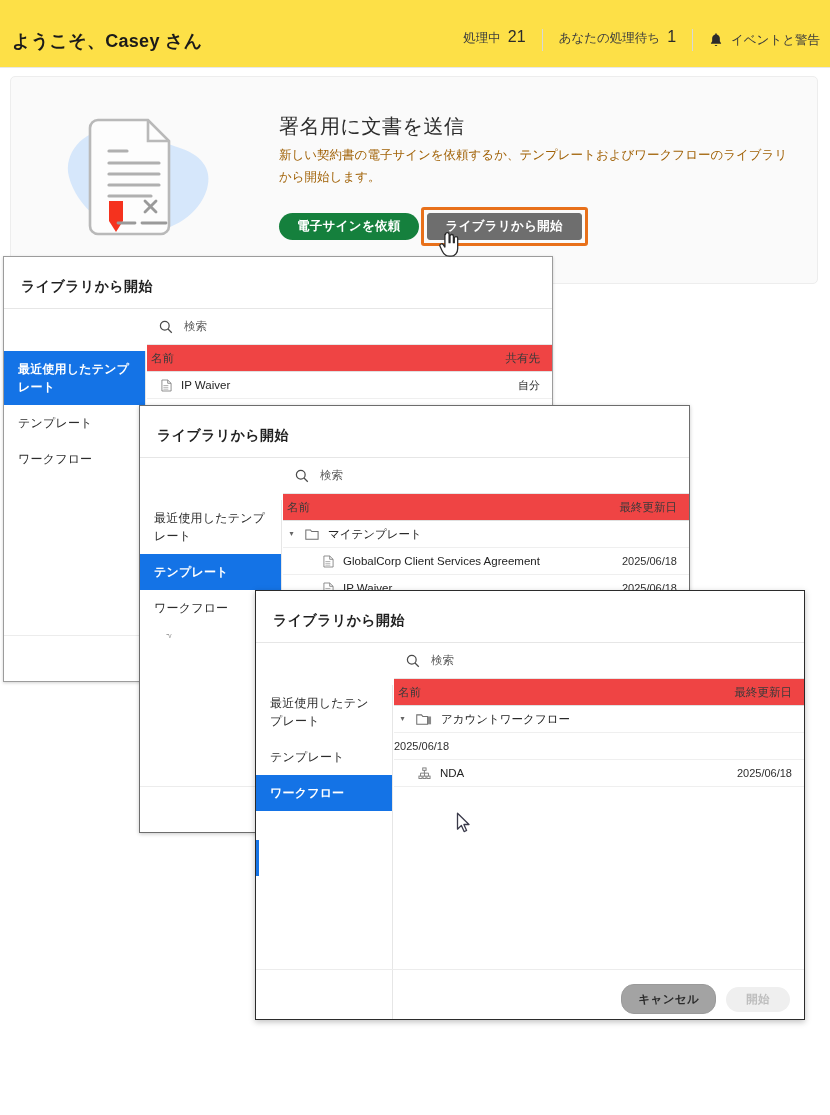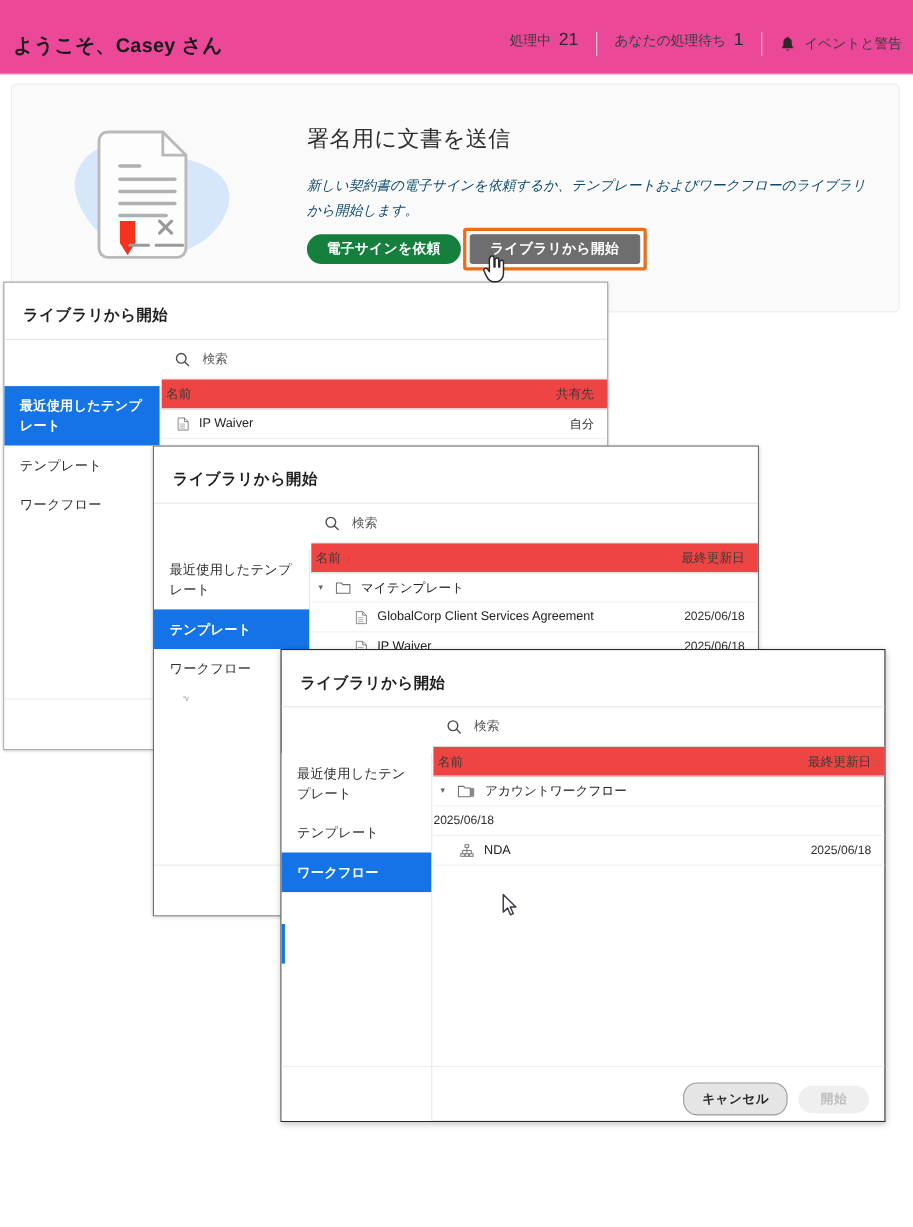--- a/index.html
+++ b/index.html
@@ -8,21 +8,21 @@
     background: #ffffff;
     font-family: "Liberation Sans", "DejaVu Sans", sans-serif;
     overflow: hidden;
   }
   #root { position: relative; width: 830px; height: 1115px; }
 
   
   .top-header {
     position: absolute; left: 0; top: 0; width: 830px; height: 68px;
     border-bottom: 1px solid #e8e8e8;
-    background: #ec4899;
+    background: #fde047;
   }
   .welcome-title {
     position: absolute; left: 12px; top: 29px;
     font-size: 18px; font-weight: 700; color: #1a1a1a; letter-spacing: .3px;
     white-space: nowrap;
   }
   .hdr-stats {
     position: absolute; right: 10px; top: 28px;
     display: flex; height: 24px;
   }
@@ -35,21 +35,21 @@
   .bell { width: 14px; height: 16px; display: block; }
 
   
   .hero-card {
     position: absolute; left: 10px; top: 76px; width: 808px; height: 208px;
     background: #fafafa; border: 1px solid #ededed; border-radius: 5px;
   }
   .hero-art { position: absolute; left: 50px; top: 26px; width: 160px; height: 140px; }
   .hero-text { position: absolute; left: 268px; top: 36px; width: 510px; }
   .hero-h1 { font-size: 20px; font-weight: 400; color: #2c2c2c; letter-spacing: .5px; }
-  .hero-p { margin-top: 19px; font-size: 12.5px; line-height: 1.75; color: #0c4a6e; font-style: italic; }
+  .hero-p { margin-top: 5px; font-size: 12.5px; line-height: 1.75; color: #a16207; }
   .hero-actions { position: absolute; left: 268px; top: 136px; display: flex; align-items: center; gap: 8px; }
   .btn-primary {
     height: 27px; padding: 0 18px; border-radius: 14px; border: none;
     background: #15803d; color: #fff; font-size: 12.5px; font-weight: 700;
     font-family: inherit; display: flex; align-items: center; letter-spacing: .3px;
   }
   .btn-secondary-wrap { position: relative; display: inline-flex; }
   .btn-secondary {
     height: 27px; padding: 0 18px; border-radius: 14px;
     border: 1px solid #b5b5b5; background: #fff; color: #2c2c2c;
@@ -91,21 +91,21 @@
     display: flex; align-items: center; height: 27px;
     border-bottom: 1px solid #efefef; font-size: 11.5px; color: #232323;
   }
   .row-name { flex: 1; display: flex; align-items: center; gap: 9px; }
   .row-right { padding-right: 12px; color: #2f2f2f; white-space: nowrap; font-size: 11px; }
   .caret { width: 9px; text-align: center; color: #666; font-size: 8px; line-height: 1; }
   .dlg-footer { position: absolute; left: 0; right: 0; border-top: 1px solid #ececec; }
   .footer-btns { position: absolute; right: 14px; display: flex; align-items: center; gap: 10px; }
   .btn-cancel {
     height: 14px; padding: 14px 16px; border-radius: 13px; border: 1px solid #9a9a9a;
-    background: #e5e5e5; color: #2b2b2b; font-size: 11.5px; font-weight: 700;
+    background: #a3a3a3; color: #2b2b2b; font-size: 11.5px; font-weight: 700;
     font-family: inherit; display: flex; align-items: center; letter-spacing: .4px;
   }
   .btn-start-disabled {
     height: 25px; padding: 0 20px; border-radius: 13px; border: none;
     background: #efefef; color: #bdbdbd; font-size: 11.5px; font-weight: 700;
     font-family: inherit; display: flex; align-items: center; letter-spacing: .4px;
   }
   .scroll-mark { position: absolute; width: 3px; background: #1473e6; }
 
   

